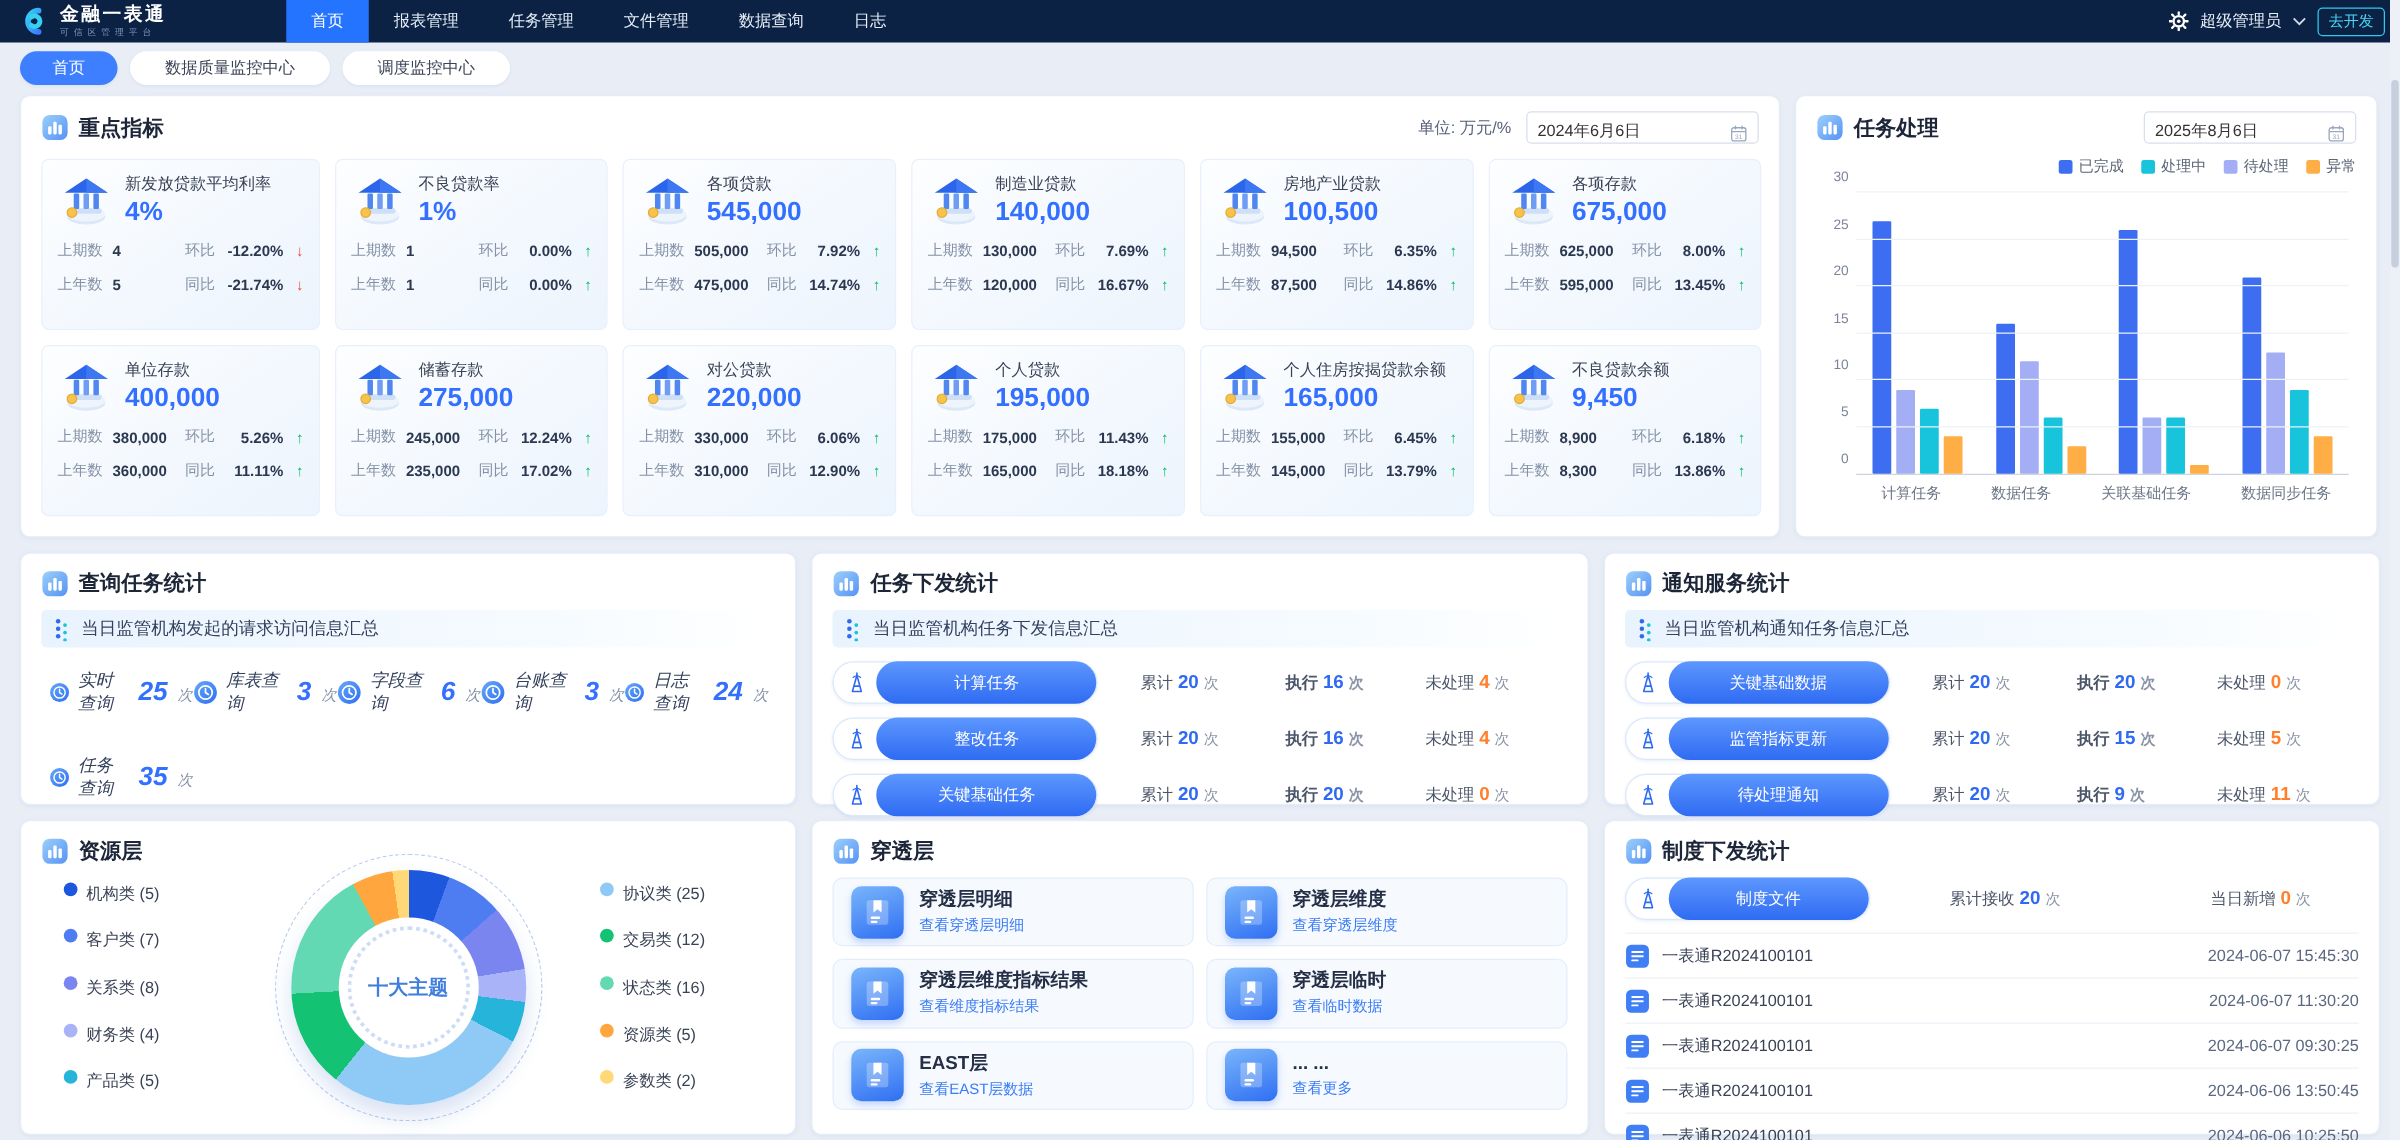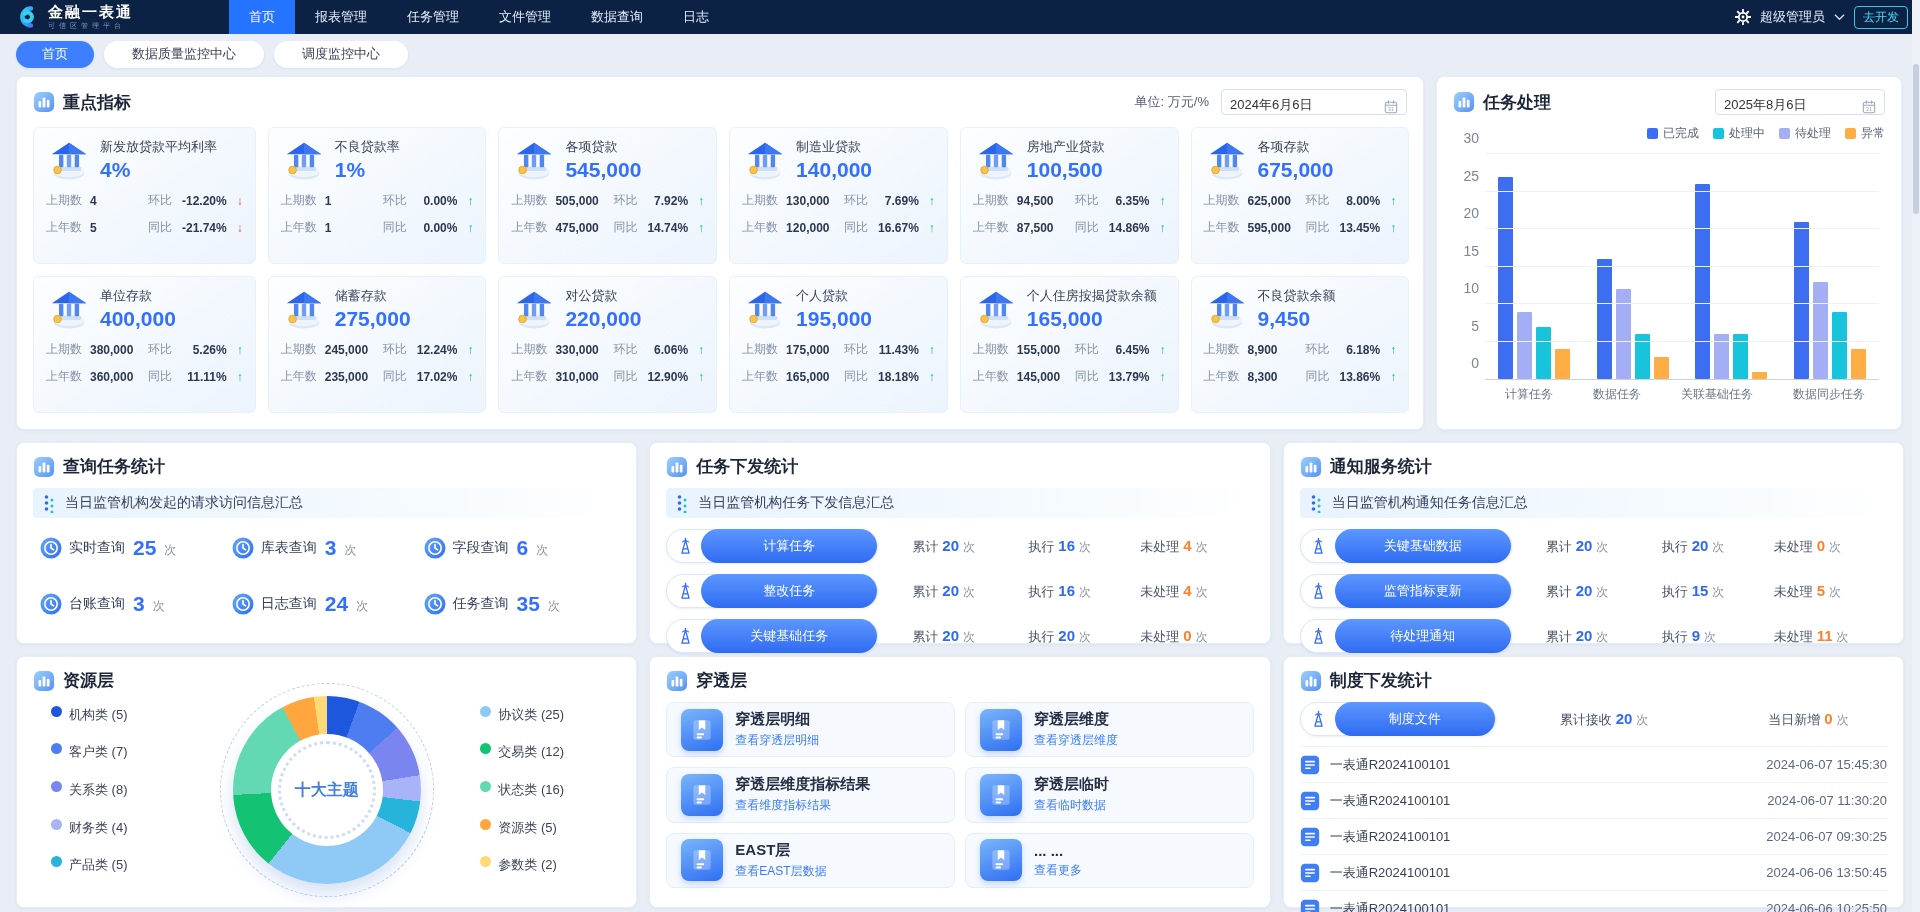--- a/index.html
+++ b/index.html
@@ -53,48 +53,48 @@
   .arr.up { color:#0abf6e; } .arr.down { color:#f5483b; }
 
   
   .task-panel { width:466px; height:354px; }
   .task-panel .date-box { width:170px; margin-left:auto; }
   .legend-row { margin-top:10px; display:flex; justify-content:flex-end; gap:14px; font-size:12px; color:#5b6576; }
   .legend-item { display:flex; align-items:center; gap:5px; cursor:pointer; }
   .legend-sq { width:11px; height:11px; border-radius:2px; }
   .chart-area { position:relative; height:226px; margin:12px 6px 0 32px; border-bottom:1px solid #ccd3de; }
   .gline { position:absolute; left:0; right:0; border-top:1px solid #eef1f6; }
-  .gtick { position:absolute; left:-28px; width:22px; text-align:right; font-size:14px; color:#7c8699; transform:translateY(-50%); }
+  .gtick { position:absolute; left:-28px; width:22px; text-align:right; font-size:11px; color:#7c8699; transform:translateY(-50%); }
   .groups { position:absolute; left:0; right:0; top:0; bottom:0; display:flex; align-items:flex-end; justify-content:space-around; }
   .bgroup { display:flex; align-items:flex-end; gap:4px; height:100%; }
   .bar { width:15px; border-radius:1px; }
   .cats { display:flex; justify-content:space-around; margin-left:32px; margin-top:6px; font-size:12px; color:#6b7686; }
 
   
   .stat-panel { flex:1; height:202px; }
   .sub-bar { margin-top:10px; height:30px; display:flex; align-items:center; gap:10px; padding:0 10px; background:linear-gradient(90deg,#e9f3fe 0%,#f6fbff 70%,rgba(255,255,255,0)); border-radius:4px; font-size:14px; color:#33415e; }
   .sub-bar svg { width:12px; height:20px; }
-  .q-grid { margin-top:18px; display:grid; grid-template-columns:repeat(3,1fr); row-gap:32px; padding:0 6px; }
+  .q-grid { margin-top:18px; display:grid; grid-template-columns:repeat(5,1fr); row-gap:32px; padding:0 6px;font-style:italic; }
   .q-item { display:flex; align-items:center; gap:6px; }
   .q-item svg { width:24px; height:24px; }
   .q-label { font-size:14px; color:#33415e; }
   .q-count { font-size:21px; font-weight:bold; color:#3370ff; margin:0 2px; }
   .q-unit { font-size:12px; color:#8592a6; margin-top:4px; }
 
   .srow { display:flex; align-items:center; margin-top:11px; }
   .capsule { display:flex; align-items:center; width:212px; height:34px; border:1px solid #dbe7fb; border-radius:18px; background:#fff; box-shadow:0 1px 3px rgba(40,90,180,.10); flex:none; }
   .cap-icon { width:36px; display:flex; justify-content:center; align-items:center; }
   .cap-icon svg { width:19px; height:19px; }
   .cap-pill { flex:1; height:34px; margin-left:-2px; border-radius:18px; background:linear-gradient(180deg,#5d97ff,#2f6bf2); color:#fff; font-size:13px; display:flex; align-items:center; justify-content:center; cursor:pointer; }
   .stat { font-size:13px; color:#4a5568; white-space:nowrap; }
   .stat b { font-size:15px; color:#2f6bf2; margin:0 4px; }
   .stat .u { color:#8a94a6; font-size:12px; }
   .stat.orange b { color:#ff7f2a; }
   .st1 { margin-left:34px; width:116px; }
-  .st2 { width:112px; }
+  .st2 { width:112px;font-weight:bold; }
 
   
   .bottom-panel { flex:1; height:252px; }
 
   
   .res-body { display:flex; align-items:center; height:calc(100% - 30px); }
   .leg-col { display:flex; flex-direction:column; justify-content:space-between; height:86%; width:140px; }
   .leg-col.left { padding-left:18px; }
   .leg-col.right { padding-right:4px; }
   .leg-item { display:flex; align-items:flex-start; gap:7px; font-size:13px; color:#3a4356; cursor:pointer; }

